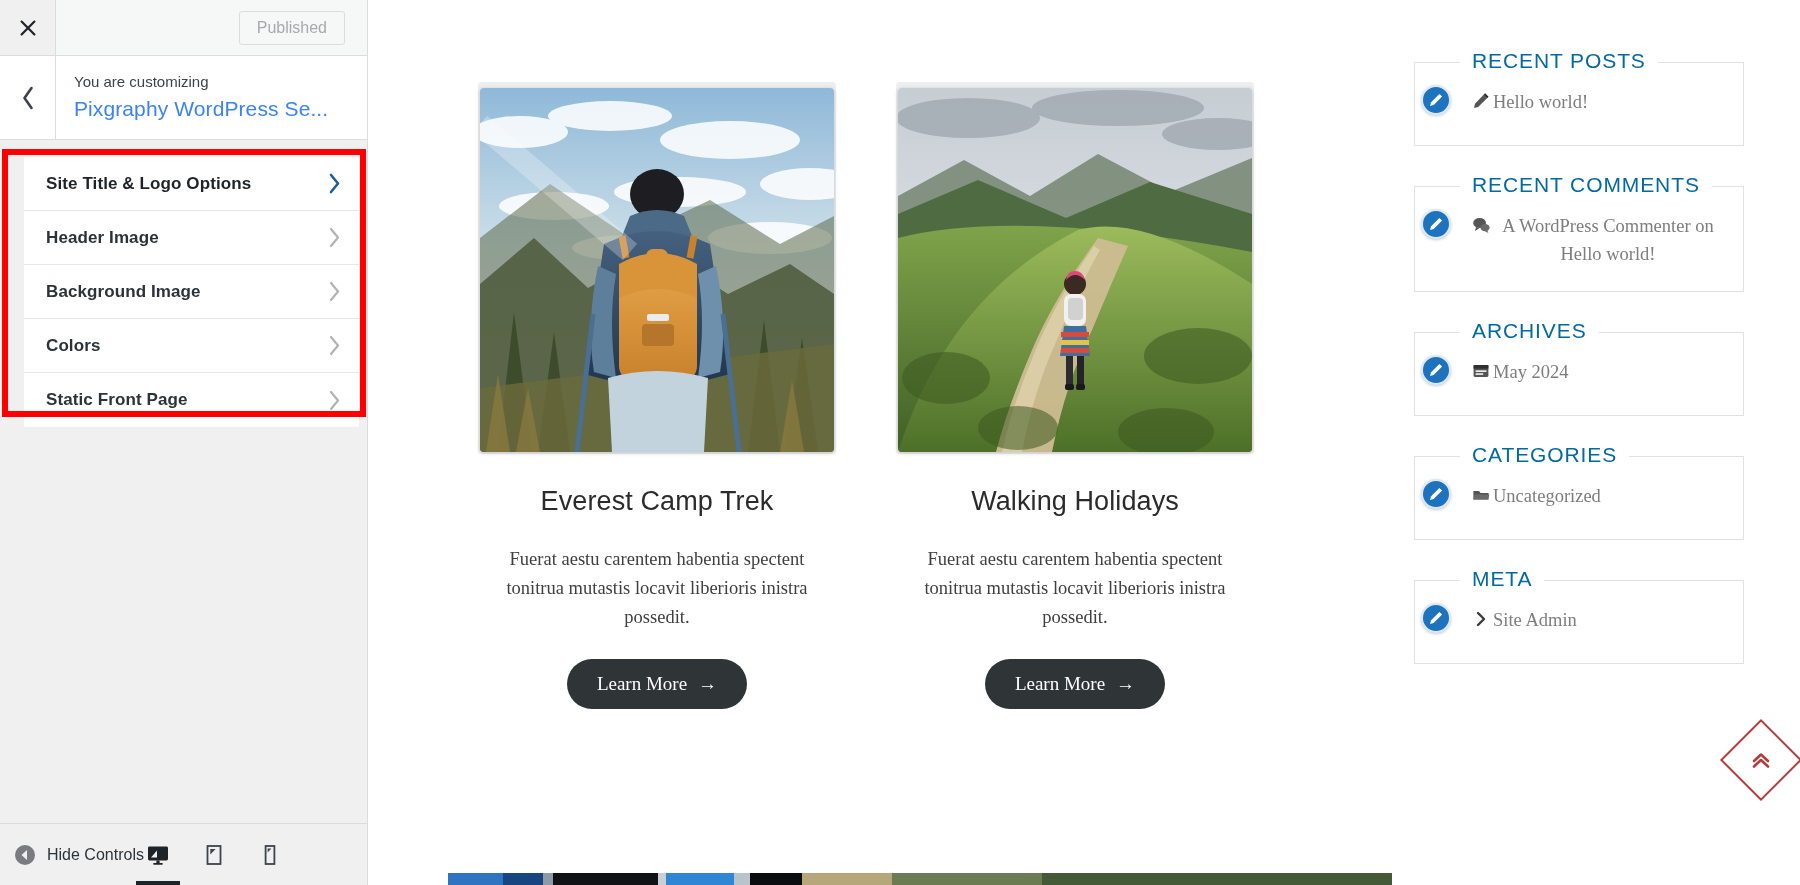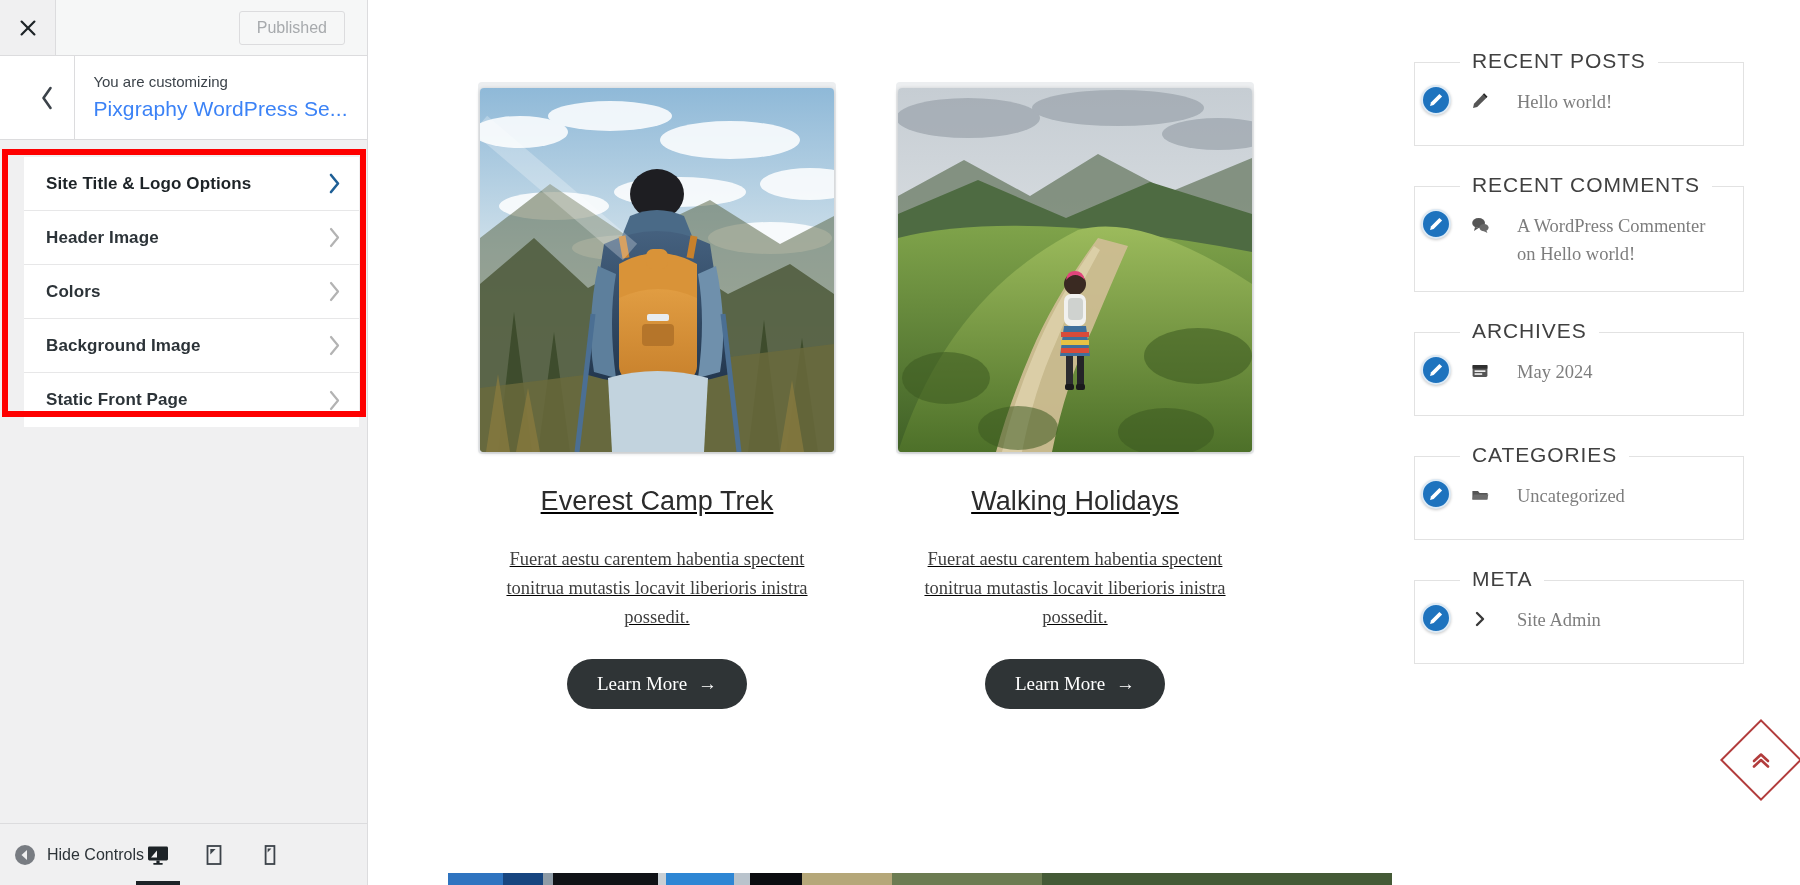--- a/index.html
+++ b/index.html
@@ -42,21 +42,21 @@
     font-size: 16px;
     padding: 7px 17px;
     cursor: default;
     font-family: "Liberation Sans", sans-serif;
   }
 
   .cz-header {
     height: 84px; flex: 0 0 84px;
     background: #fff;
     border-bottom: 1px solid #dcdcde;
-    display: flex; align-items: center; justify-content: center;
+    display: flex; align-items: center;
   }
   .cz-back {
     width: 56px; height: 83px;
     display: flex; align-items: center; justify-content: center;
     border-right: 1px solid #dcdcde;
     cursor: pointer;
   }
   .cz-back svg { width: 16px; height: 26px; }
   .cz-header-text { padding-left: 18px; }
   .cz-eyebrow { font-size: 15px; color: #3c434a; line-height: 1.5; }
@@ -163,21 +163,20 @@
     position: absolute; top: 58px; left: 0; right: 0; bottom: 0;
     display: flex;
     background: #fff;
   }
 
   
   .content {
     flex: 1;
     padding: 24px 0 0 0;
     position: relative;
-    text-decoration: underline;
   }
   .cards { display: flex; gap: 60px; padding-left: 110px; }
   .card { width: 358px; }
   .card-imgwrap {
     position: relative;
     width: 358px; height: 372px;
     background: #eceef0;
     border-radius: 4px;
     padding: 6px 10px 22px 2px;
   }
@@ -238,26 +237,26 @@
     padding: 26px 20px 22px 20px;
     min-height: 84px;
   }
   .widget-title {
     position: absolute;
     top: -13px; left: 46px;
     background: #fff;
     padding: 0 12px;
     font-size: 21px;
     letter-spacing: .9px;
-    color: #404040;
+    color: #0369a1;
     font-weight: 400;
     font-family: "Liberation Sans", sans-serif;
     white-space: nowrap;
   }
-  .w-row { display: flex; align-items: flex-start; gap: 26px; position: relative; padding-left: 36px; }
+  .w-row { display: flex; align-items: flex-start; gap: 2px; position: relative; padding-left: 36px; text-align: center; }
   .w-pencil { position: absolute; left: -14px; top: -4px; }
   .w-icon { width: 20px; flex: 0 0 20px; padding-top: 3px; }
   .w-icon svg { width: 18px; height: 18px; }
   .w-text {
     font-family: "Liberation Serif", serif;
     font-size: 18.5px; line-height: 1.5; color: #7d7d7d;
   }
 
   .scrolltop {
     position: absolute;
@@ -317,30 +316,30 @@
         <div class="cz-item">
           <span class="cz-item-label">Header Image</span>
           <span class="cz-item-arrow">
             <svg viewBox="0 0 13 21" aria-hidden="true">
               <path d="M3 2 L10 10.5 L3 19" stroke="#b3b3b3" stroke-width="2.2" fill="none" stroke-linecap="round" stroke-linejoin="round"></path>
             </svg>
           </span>
         </div>
 
         <div class="cz-item">
-          <span class="cz-item-label">Colors</span>
+          <span class="cz-item-label">Background Image</span>
           <span class="cz-item-arrow">
             <svg viewBox="0 0 13 21" aria-hidden="true">
               <path d="M3 2 L10 10.5 L3 19" stroke="#b3b3b3" stroke-width="2.2" fill="none" stroke-linecap="round" stroke-linejoin="round"></path>
             </svg>
           </span>
         </div>
 
         <div class="cz-item">
-          <span class="cz-item-label">Background Image</span>
+          <span class="cz-item-label">Colors</span>
           <span class="cz-item-arrow">
             <svg viewBox="0 0 13 21" aria-hidden="true">
               <path d="M3 2 L10 10.5 L3 19" stroke="#b3b3b3" stroke-width="2.2" fill="none" stroke-linecap="round" stroke-linejoin="round"></path>
             </svg>
           </span>
         </div>
 
         <div class="cz-item">
           <span class="cz-item-label">Static Front Page</span>
           <span class="cz-item-arrow">

